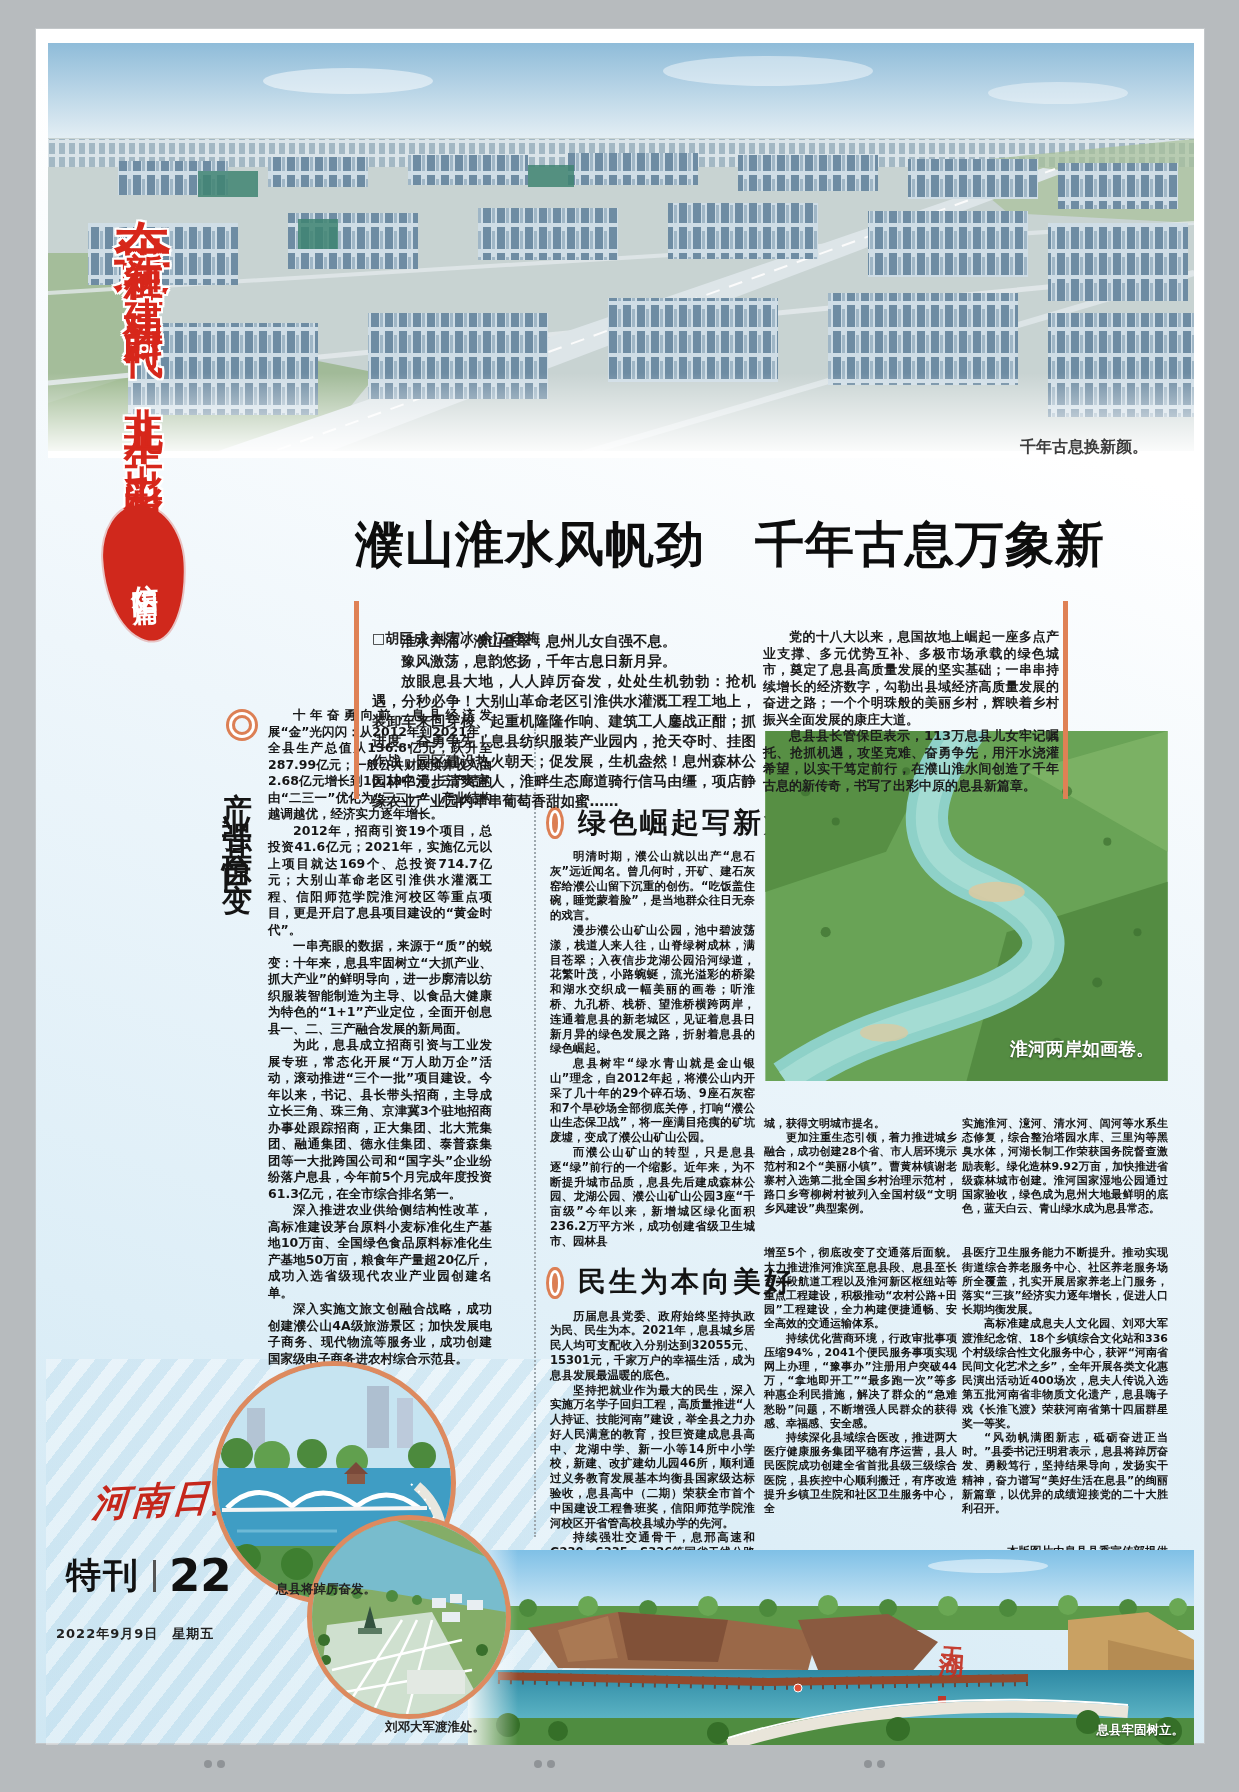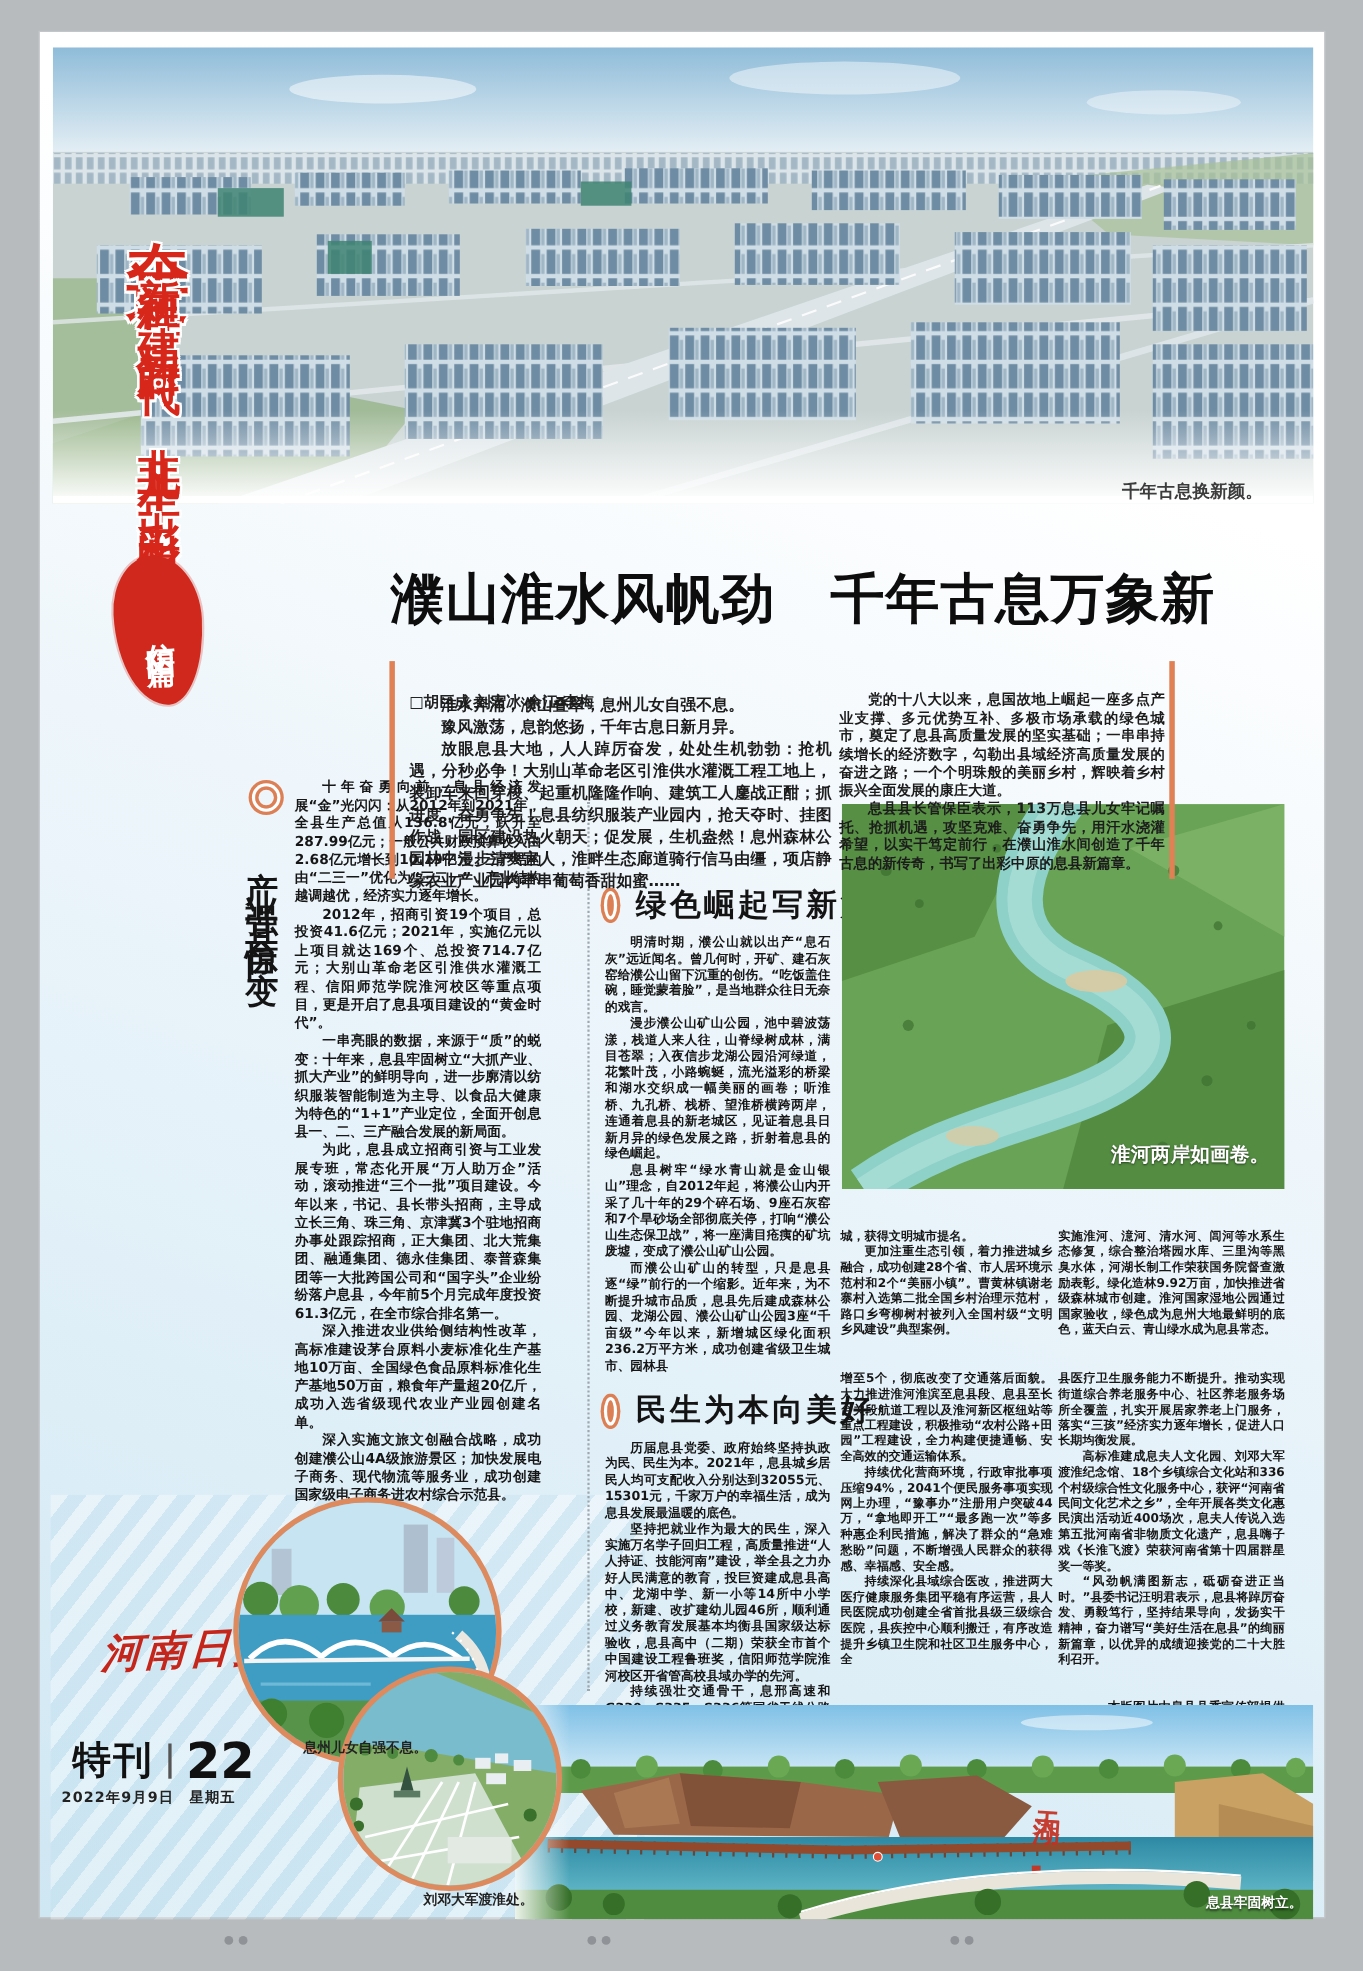--- a/index.html
+++ b/index.html
@@ -108,21 +108,21 @@
     color:#c43021;font-size:25px;font-weight:900;letter-spacing:6px;opacity:.92;
     font-family:"DejaVu Serif","Liberation Serif",serif;transform:rotate(4deg);
   }
   
   .paper-logo{
     position:absolute;left:56px;top:1446px;z-index:3;
     font-family:"DejaVu Serif","Liberation Serif",serif;
     font-style:italic;font-weight:900;font-size:37px;color:#c5261b;
     letter-spacing:3px;transform:rotate(-3deg) skewX(-6deg);
   }
-  .edition-row{position:absolute;left:30px;top:1520px;z-index:3;display:flex;align-items:center;gap:13px;margin-top:25px;}
+  .edition-row{position:absolute;left:30px;top:1520px;z-index:3;display:flex;align-items:center;gap:13px;}
   .edition-label{font-size:35px;font-weight:900;color:#111;letter-spacing:2px;}
   .edition-sep{width:3px;height:32px;background:#555;}
   .page-num{font-size:45px;font-weight:700;color:#111;}
   .date-row{position:absolute;left:20px;top:1596px;z-index:3;font-size:13px;font-weight:800;color:#222;letter-spacing:1px;}
   
   .regdot{position:absolute;width:8px;height:8px;border-radius:50%;background:#8f9397;z-index:1;}
 </style>
 </head>
 <body>
 
@@ -325,21 +325,21 @@
       <path d="M 10,142 Q 40,112 75,140 Q 105,114 140,140 Q 170,117 202,142" fill="none" stroke="#ffffff" stroke-width="5"></path>
       <line x1="5" y1="144" x2="210" y2="142" stroke="#f4f4f4" stroke-width="4"></line>
       <path d="M 200,120 C 226,142 231,172 220,212" fill="none" stroke="#e9e7df" stroke-width="10"></path>
       <path d="M 200,120 C 226,142 231,172 220,212" fill="none" stroke="#ffffff" stroke-width="2" stroke-dasharray="2 8" transform="translate(-6,-2)"></path>
       <rect x="0" y="180" width="234" height="54" fill="#57944a"></rect>
       <circle cx="30" cy="192" r="14" fill="#3e7f30"></circle>
         <circle cx="80" cy="198" r="16" fill="#3e7f30"></circle>
       <circle cx="180" cy="194" r="15" fill="#3e7f30"></circle>
     </svg>
   </div>
-  <div class="cap cap-park">息州儿女自强不息。</div>
+  <div class="cap cap-park">息县将踔厉奋发。</div>
 
   <div class="circle circle-ferry">
     <svg width="194" height="194" viewBox="0 0 194 194">
       <rect width="194" height="194" fill="#84ad68"></rect>
       <polygon points="0,30 70,-5 194,45 194,92 60,70 0,64" fill="#78bccd"></polygon>
       <g fill="#4e8a3f">
         <circle cx="20" cy="70" r="6"></circle>
           <circle cx="45" cy="74" r="5"></circle>
           <circle cx="80" cy="76" r="6"></circle>
           <circle cx="105" cy="80" r="5"></circle>

